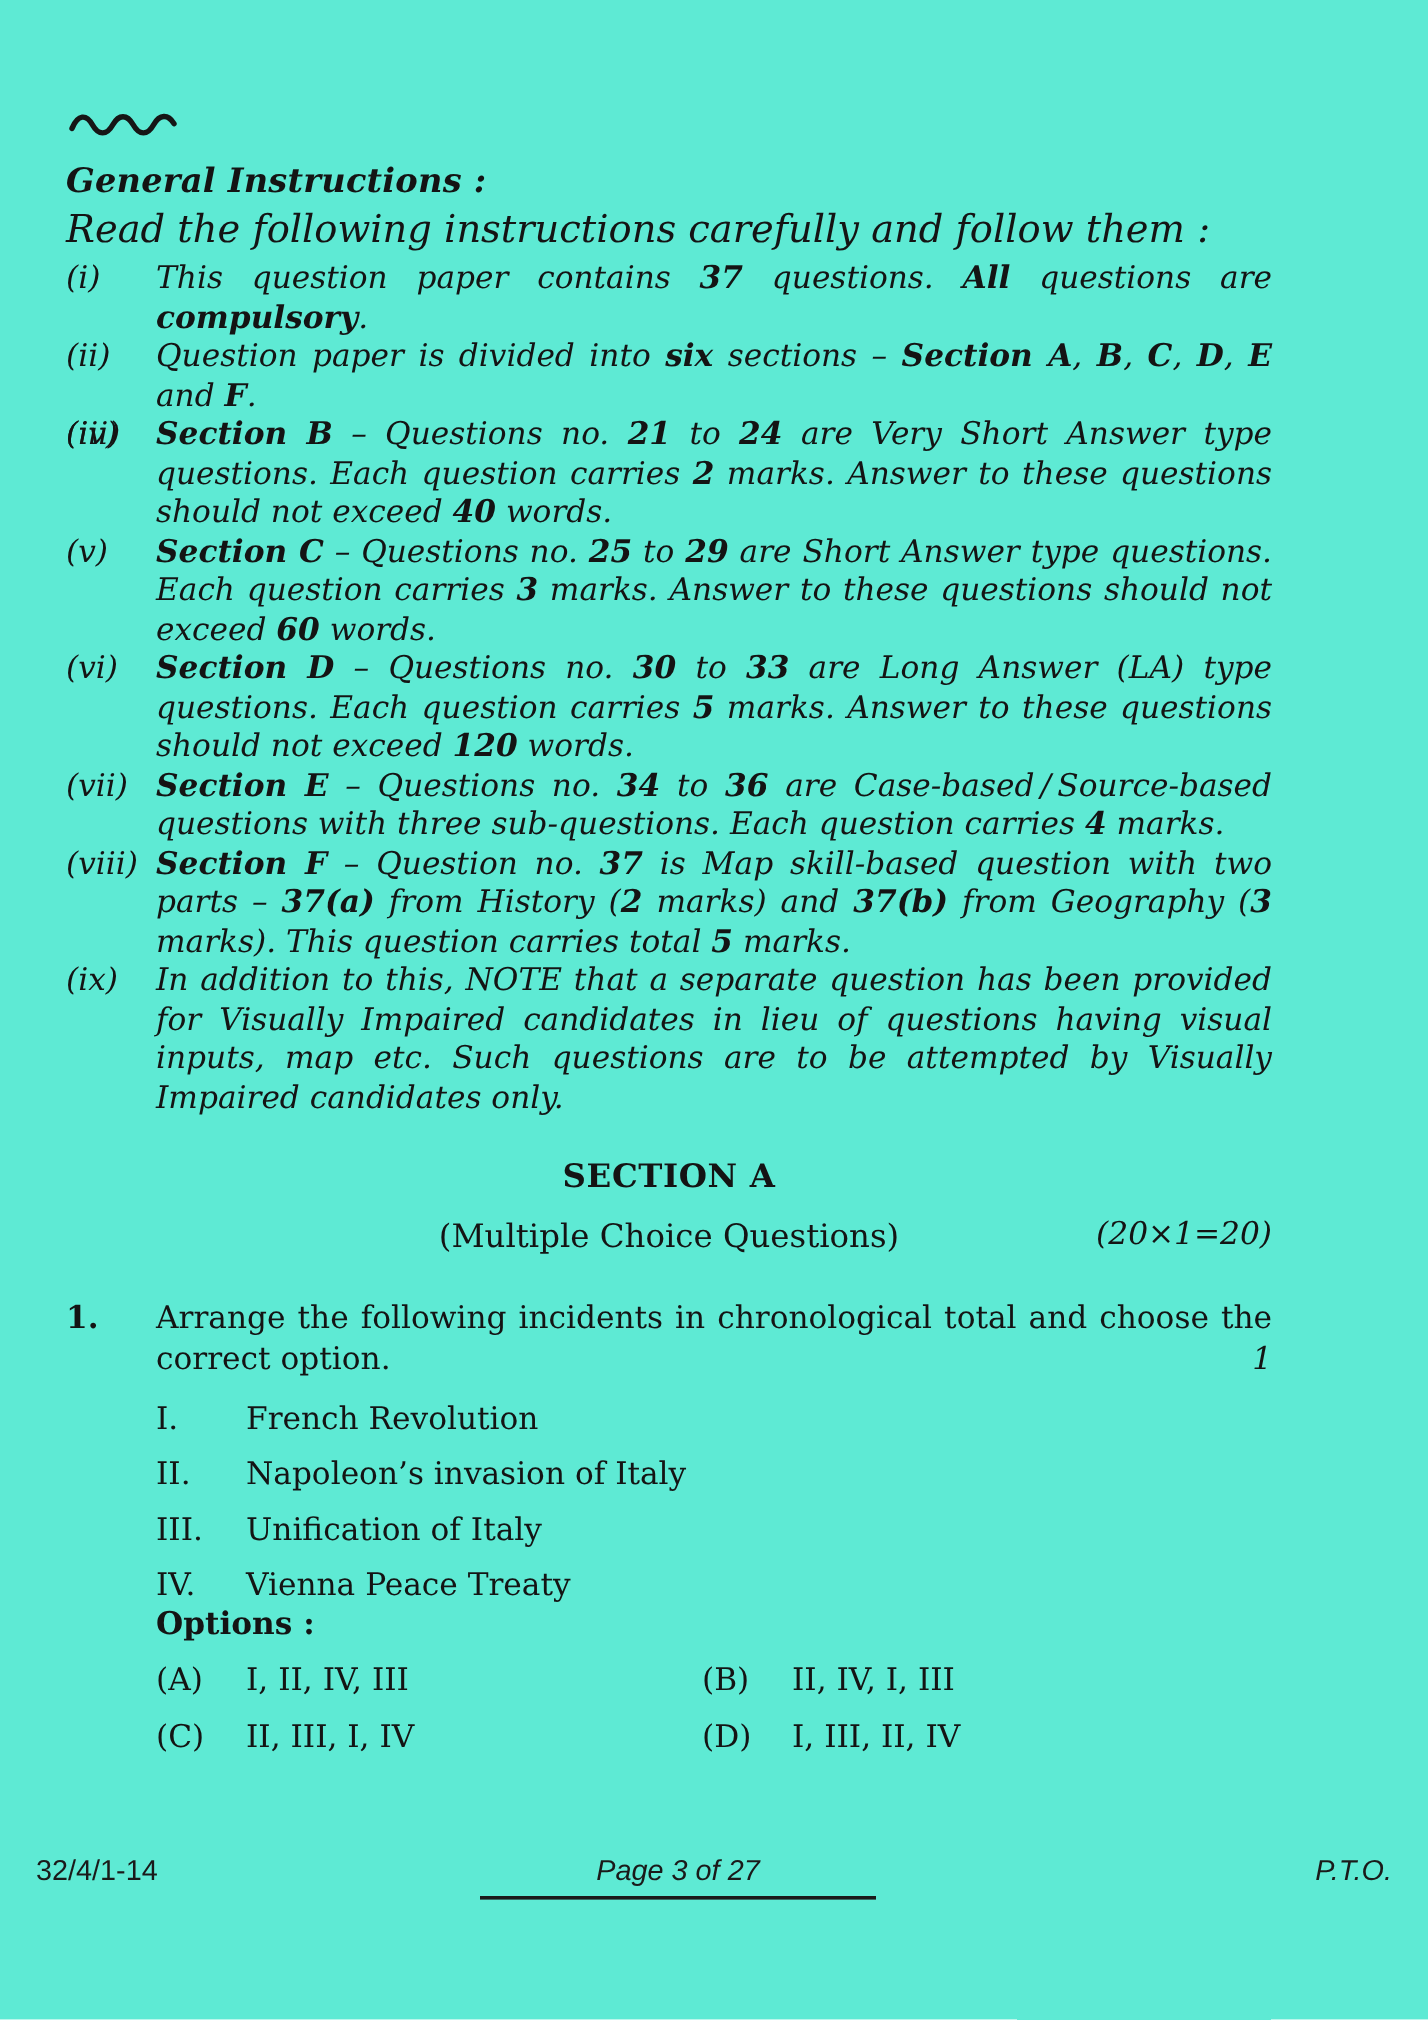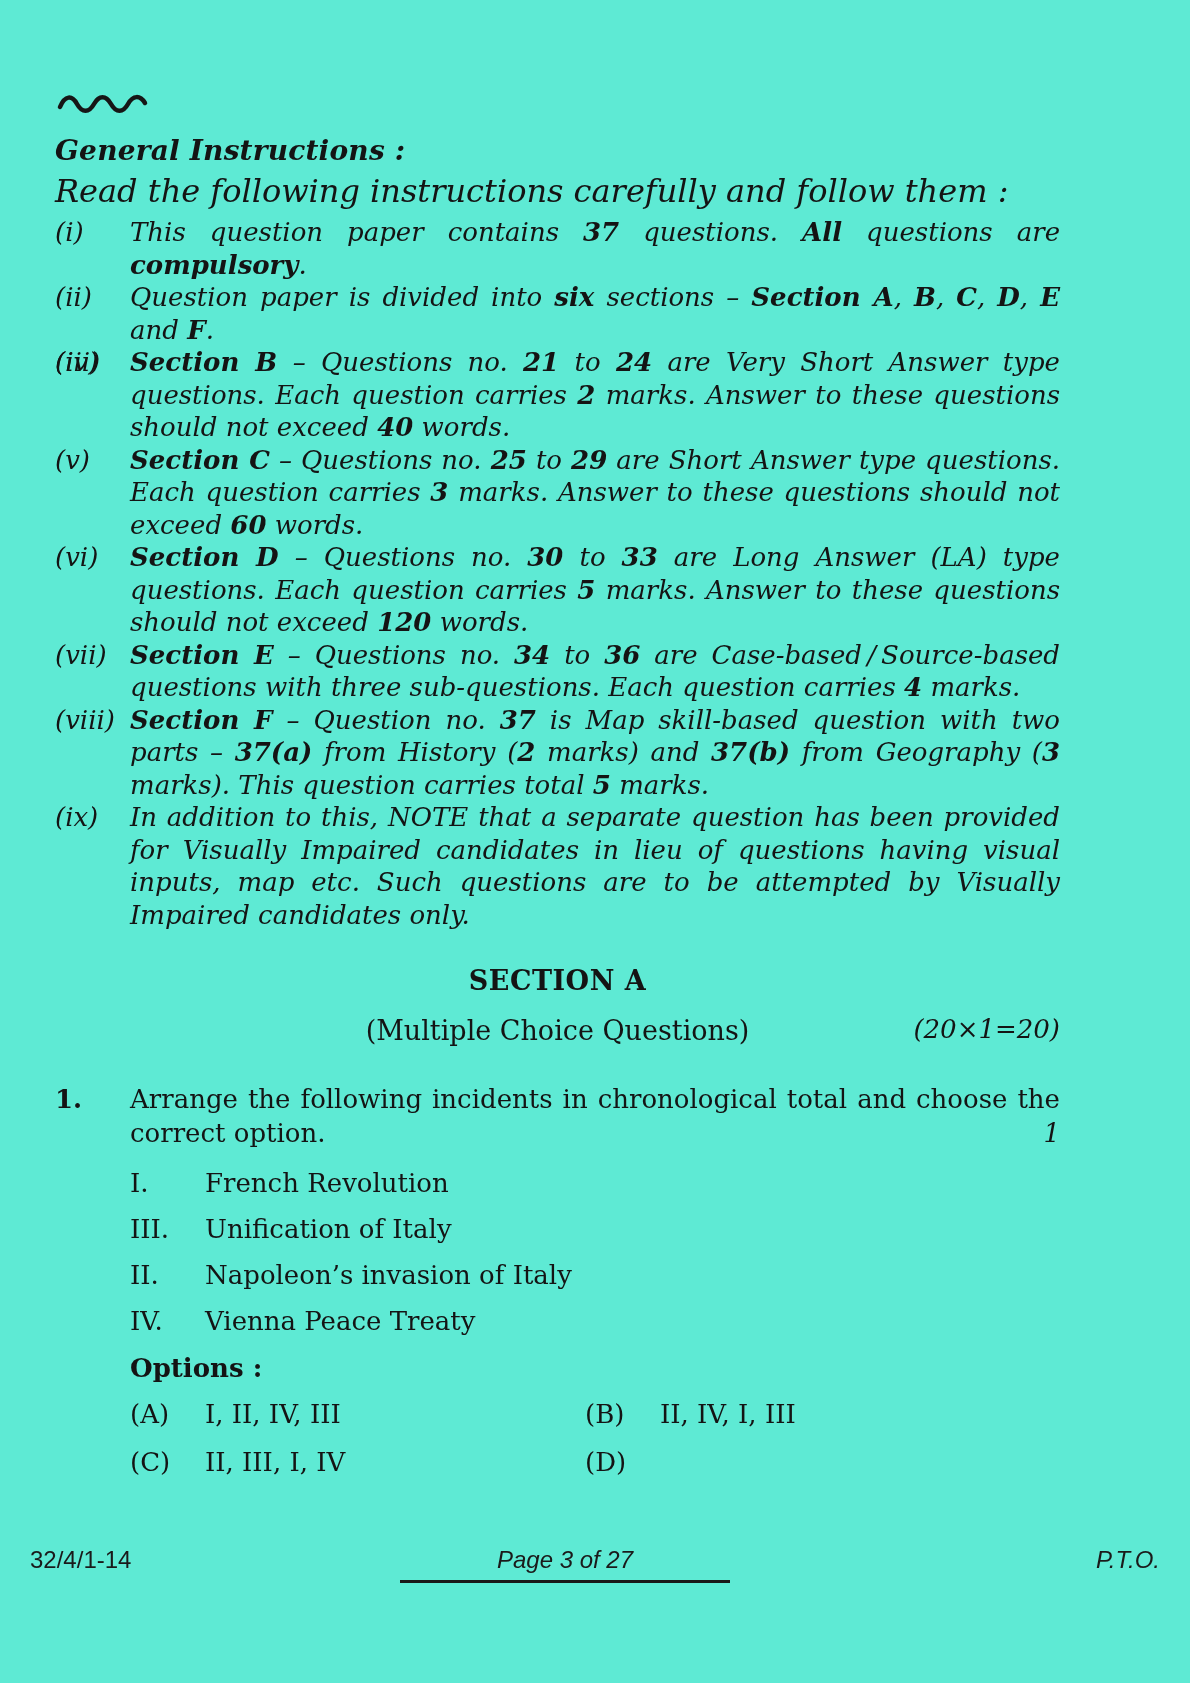--- a/index.html
+++ b/index.html
@@ -21,21 +21,21 @@
   .sec-title { font-size:27px; font-weight:bold; letter-spacing:0.5px; }
   .sec-sub { font-size:27px; font-weight:normal; margin-top:19px; }
   .sec-marks { position:absolute; right:0; bottom:2px; font-size:26px; font-style:italic; font-weight:normal; }
   .question { position:relative; margin-top:36px; padding-left:75px; font-size:26px; line-height:34px; }
   .q-num { position:absolute; left:0; top:0; font-weight:bold; }
   .q-text { text-align:justify; position:relative; }
   .q-marks { position:absolute; right:0; bottom:0; font-style:italic; }
   .roman-list { margin-top:5px; }
   .roman-item { position:relative; padding-left:150px; margin-top:13px; font-size:26px; line-height:33px; }
   .roman-num { position:absolute; left:75px; top:0; }
-  .options-label { margin-top:15px; padding-left:75px; font-size:26px; font-weight:bold; }
+  .options-label { margin-top:1px; padding-left:75px; font-size:26px; font-weight:bold; }
   .opt-row { display:flex; margin-top:15px; padding-left:75px; font-size:26px; line-height:33px; }
   .opt-letter { width:75px; flex:0 0 75px; }
   .opt-value { width:380px; flex:0 0 380px; }
   .opt-letter.c2 { width:75px; flex:0 0 75px; }
   .opt-value.c2 { flex:1; }
   .footer { position:absolute; left:30px; right:30px; top:1546px; height:40px;
             font-family:"Liberation Sans", sans-serif; font-size:24px; color:#1a1a1a; }
   .footer-left { position:absolute; left:0; top:0; }
   .footer-center { position:absolute; left:370px; width:330px; top:0; text-align:center; font-style:italic; }
   .footer-underline { position:absolute; left:370px; width:330px; top:34px; border-top:3px solid #1a1a1a; }
@@ -106,46 +106,47 @@
         <span>Arrange the following incidents in chronological total and choose the correct option.</span>
         <span class="q-marks">1</span>
       </div>
 
       <div class="roman-list" style="margin-left:-75px;">
         <div class="roman-item" style="margin-top:17px;">
           <span class="roman-num">I.</span>
           <span>French Revolution</span>
         </div>
         <div class="roman-item">
+          <span class="roman-num">II.</span>
+          <span>Napoleon’s invasion of Italy</span>
+        </div>
+        <div class="roman-item">
           <span class="roman-num">III.</span>
           <span>Unification of Italy</span>
-        </div>
-        <div class="roman-item">
-          <span class="roman-num">II.</span>
-          <span>Napoleon’s invasion of Italy</span>
         </div>
         <div class="roman-item">
           <span class="roman-num">IV.</span>
           <span>Vienna Peace Treaty</span>
         </div>
       </div>
     </div>
 
     <div class="options-label">Options :</div>
 
     <div class="opt-row">
       <span class="opt-letter">(A)</span>
       <span class="opt-value">I, II, IV, III</span>
       <span class="opt-letter c2">(B)</span>
       <span class="opt-value c2">II, IV, I, III</span>
     </div>
     <div class="opt-row">
       <span class="opt-letter">(C)</span>
       <span class="opt-value">II, III, I, IV</span>
       <span class="opt-letter c2">(D)</span>
+      <span class="opt-value c2">I, III, II, IV</span>
     </div>
 
   </div>
 
   <div class="footer">
     <span class="footer-left">32/4/1-14</span>
     <span class="footer-center">Page 3 of 27</span>
     <span class="footer-underline"></span>
     <span class="footer-right">P.T.O.</span>
   </div>

